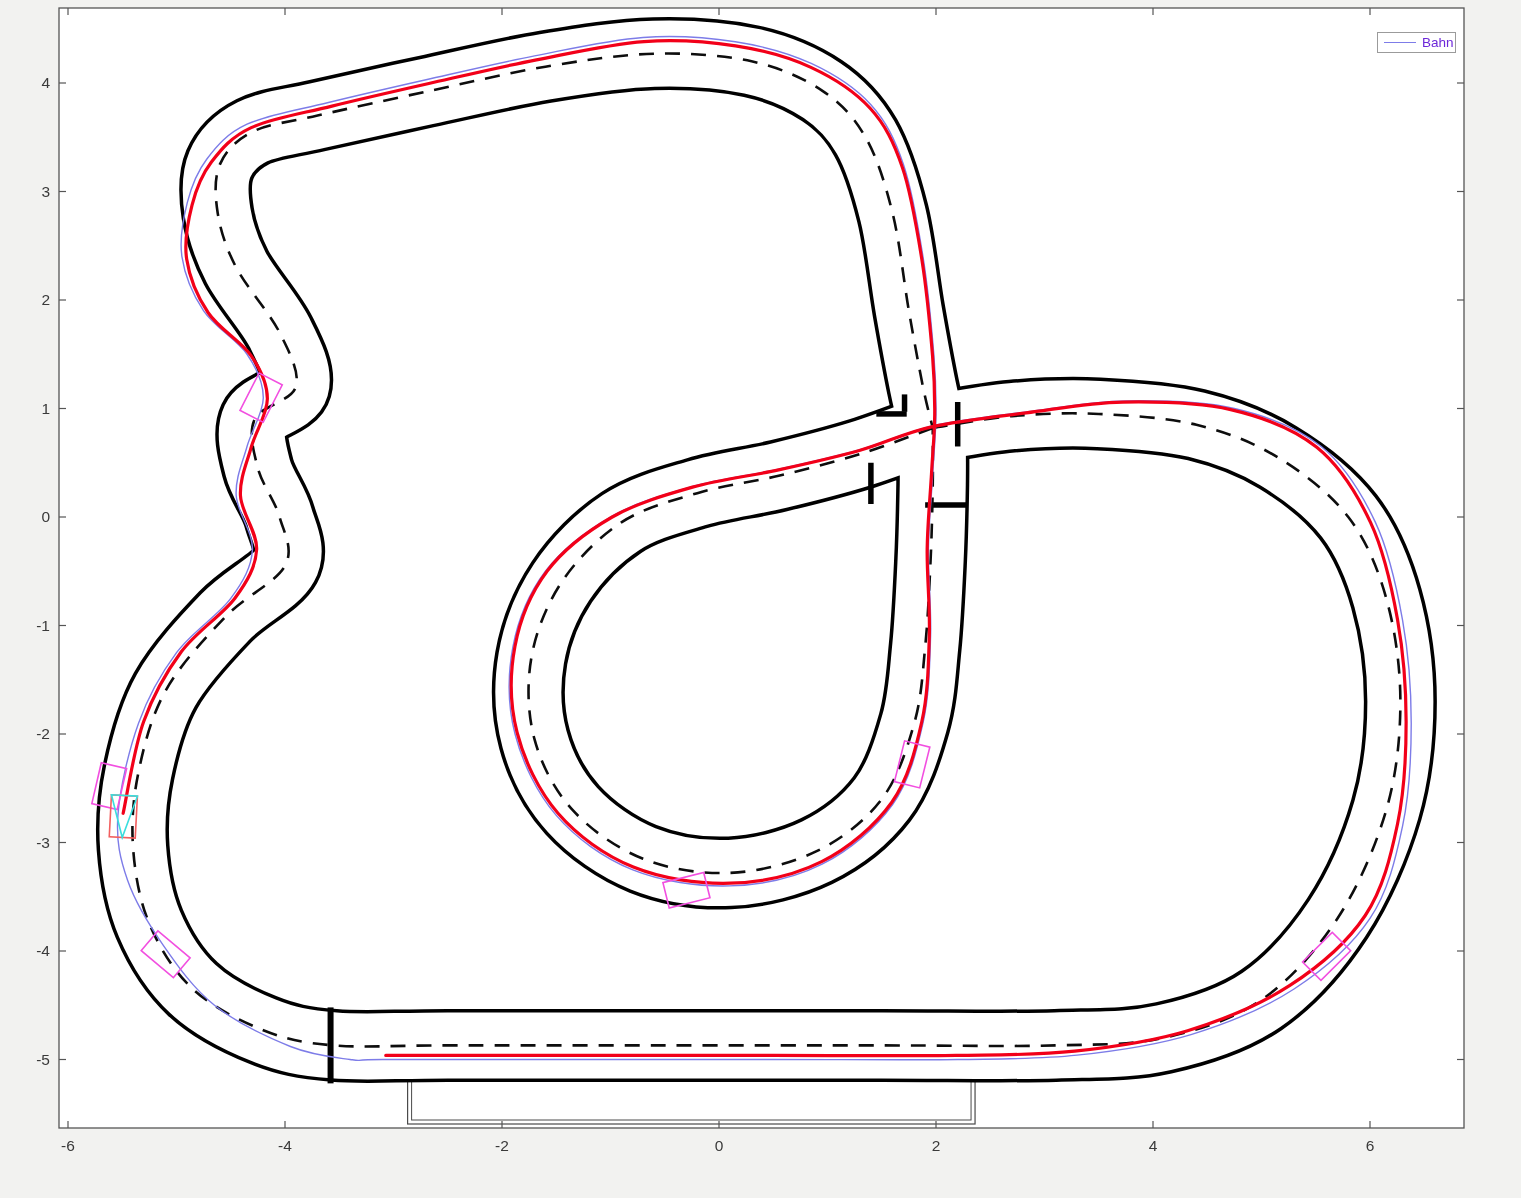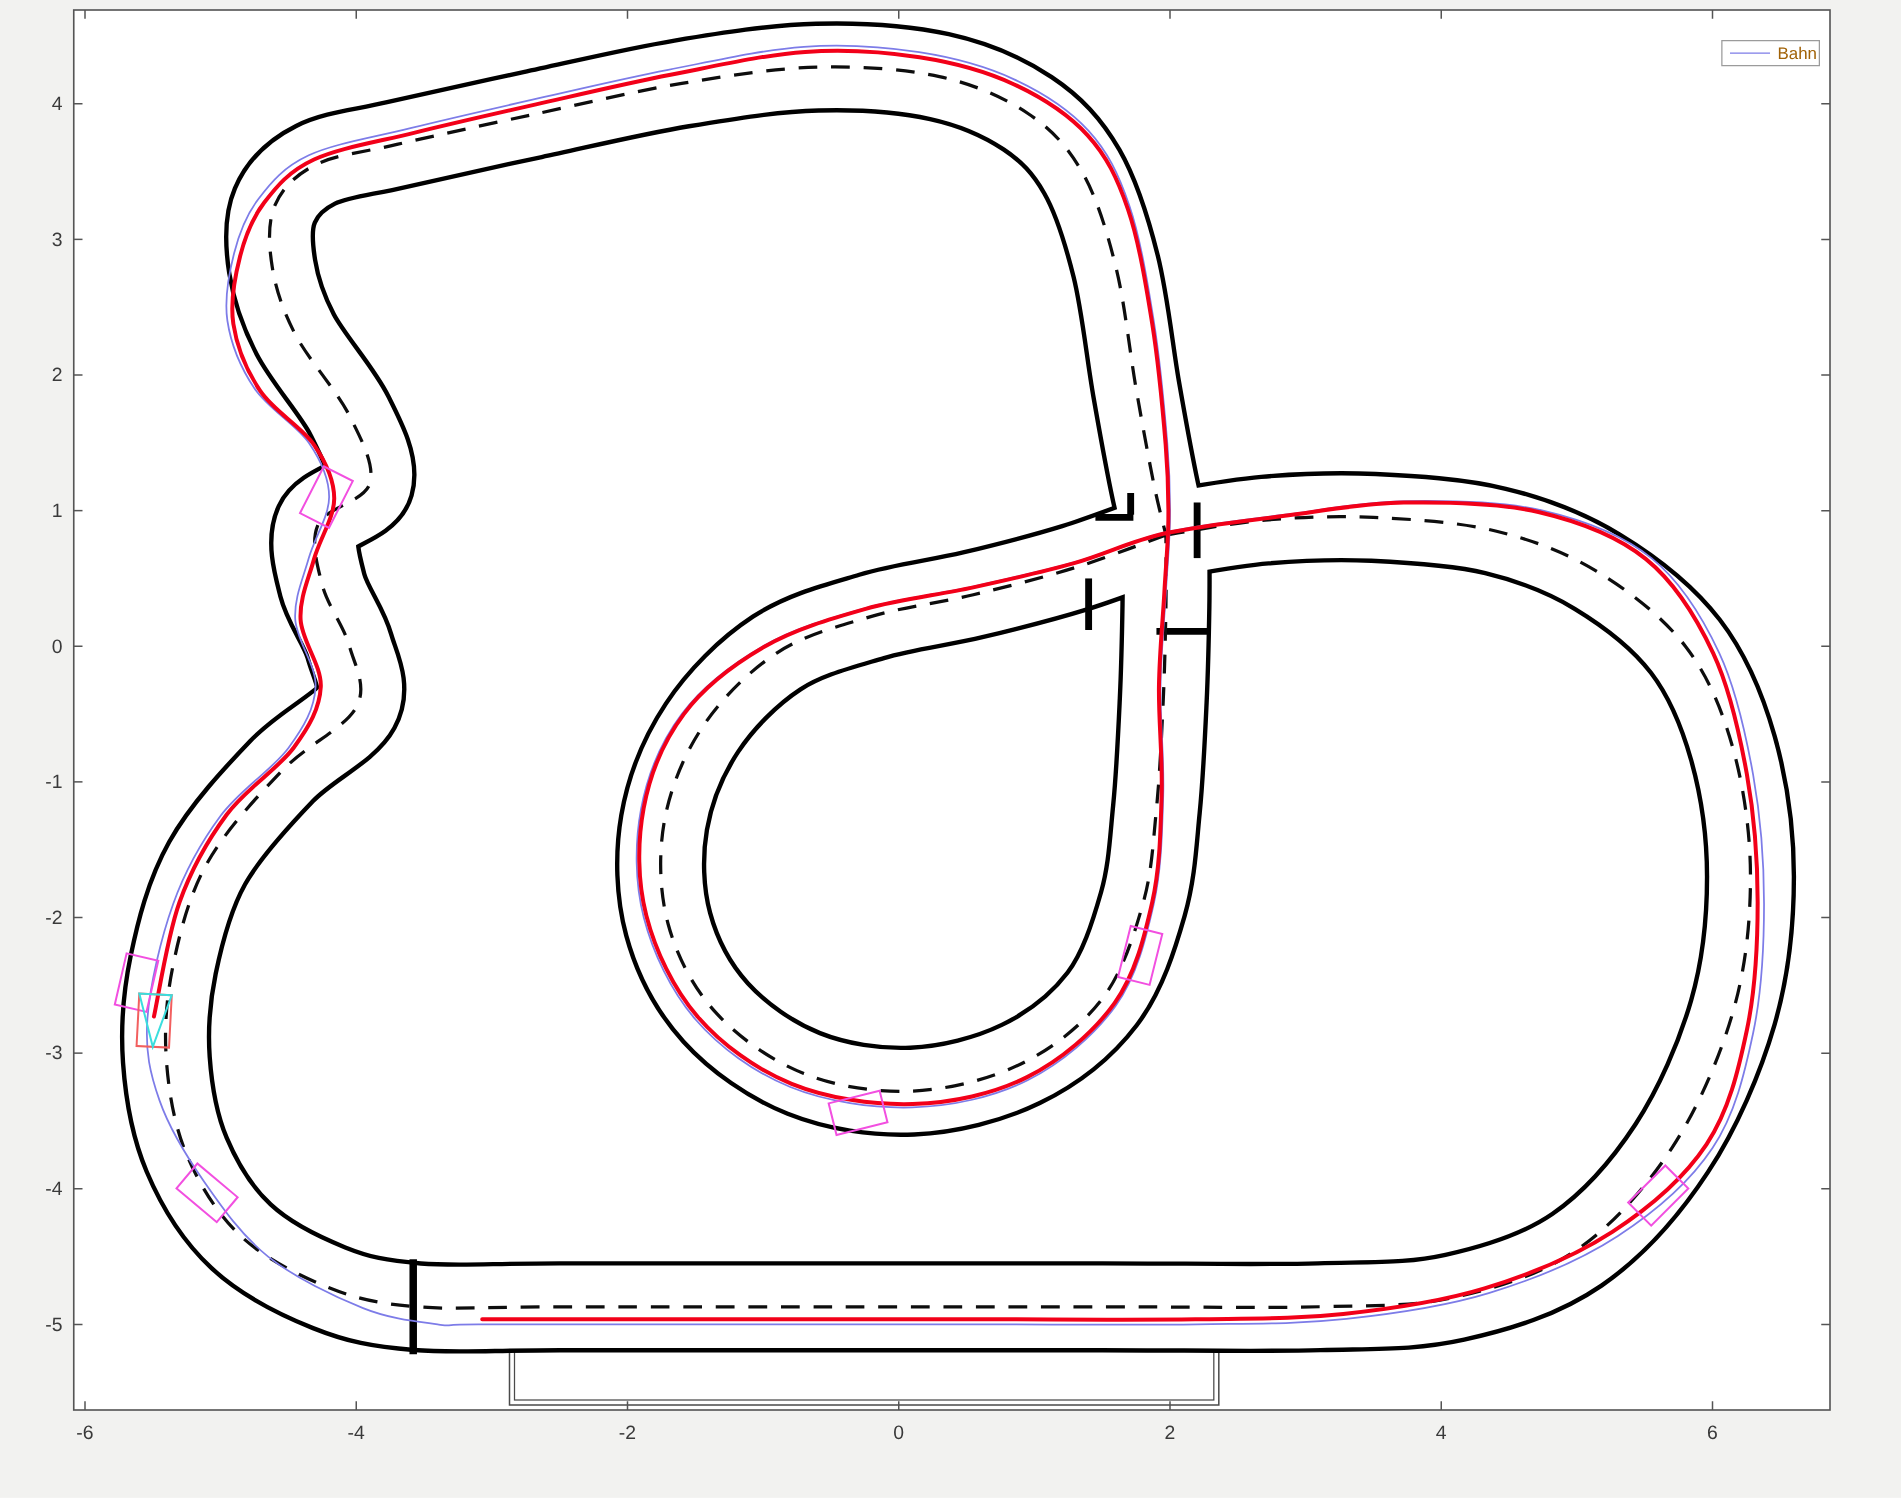--- a/index.html
+++ b/index.html
@@ -26,21 +26,21 @@
   }
   .legend-line{
     display:inline-block;
     width:32px;height:0;
     border-top:1.6px solid #7d7ce8;
     margin-right:6px;
     flex:0 0 auto;
   }
   .legend-label{
     font-size:13.5px;
-    color:#a16207;
+    color:#6d28d9;
     line-height:1;
     white-space:nowrap;
   }
   svg text{
     font-family:"Liberation Sans", sans-serif;
     fill:#3a3a3a;
   }
 </style>
 </head>
 <body>

